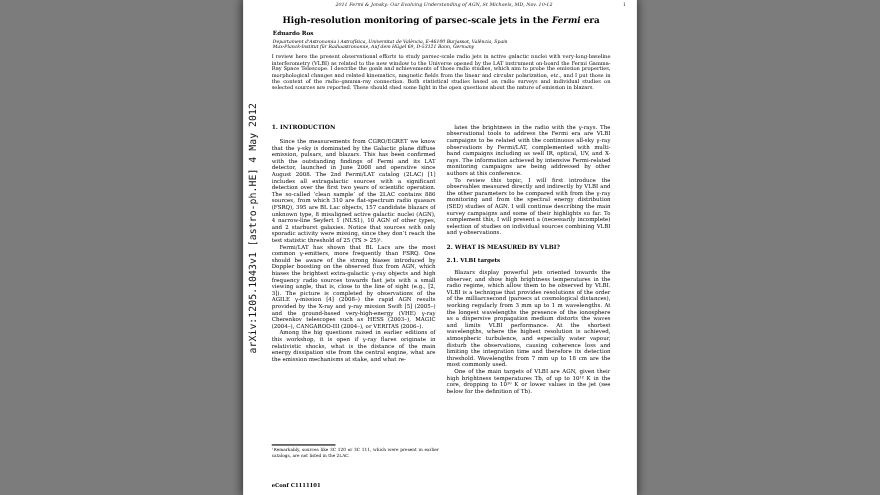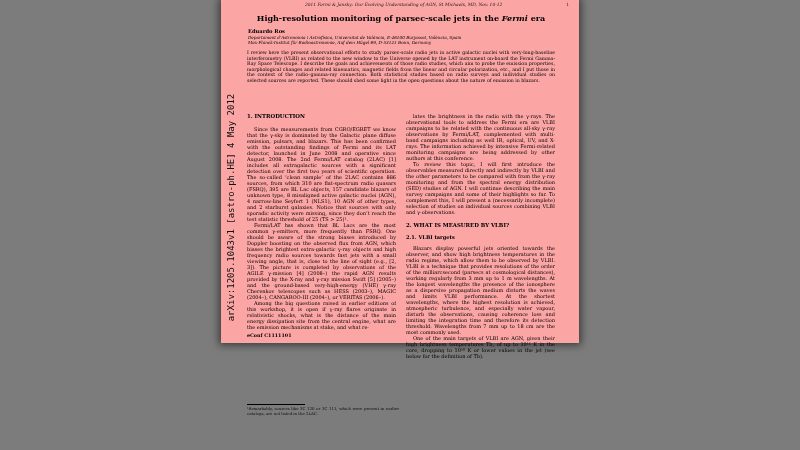--- a/index.html
+++ b/index.html
@@ -1,21 +1,21 @@
 <!DOCTYPE html>
 <html><head>
 <meta charset="utf-8">
 <style>
   * { margin:0; padding:0; box-sizing:border-box; }
   html,body { width:800px; height:450px; overflow:hidden; }
   body { background:#7c7c7c; color:#000; font-family:"DejaVu Serif", serif; }
   .viewport { position:relative; width:800px; height:450px; }
   .page {
-    position:absolute; left:221px; top:0; width:358px; height:343px;
-    background:#fca5a5; box-shadow:0 0 8px 2px rgba(0,0,0,0.55);
+    position:absolute; left:221px; top:0; width:358px; height:450px;
+    background:#ffffff; box-shadow:0 0 8px 2px rgba(0,0,0,0.55);
   }
   .running-header {
     position:absolute; top:2px; left:26px; right:10px;
     display:flex; align-items:baseline;
     font-size:4.4px; font-style:italic; color:#222;
   }
   .running-header .hdr-text { flex:1; text-align:center; white-space:nowrap; overflow:hidden; }
   .running-header .pageno { font-style:normal; margin-left:6px; }
   .arxiv-stamp {
     position:absolute; left:-110px; top:202px; width:240px; height:11px;

